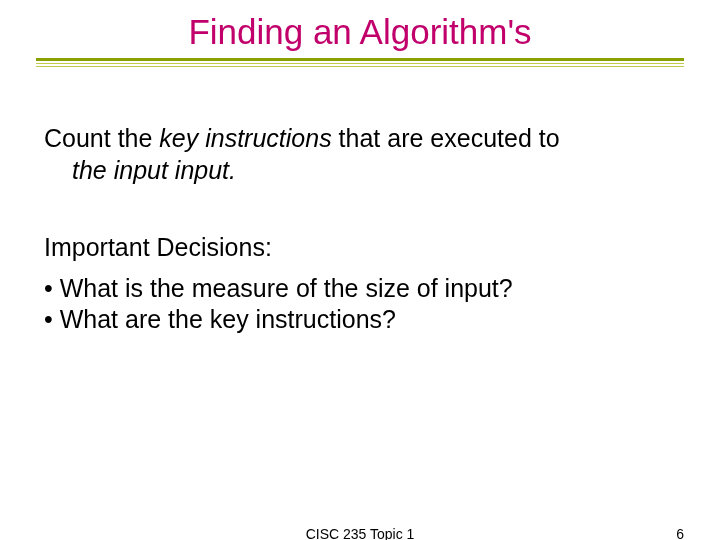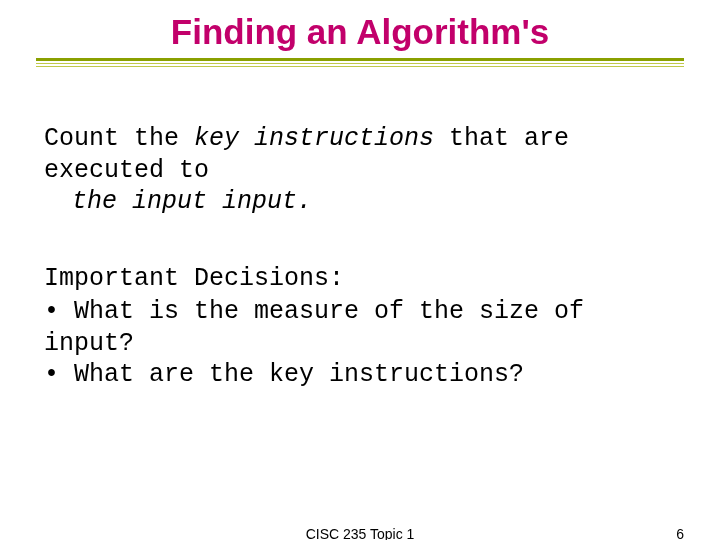--- a/index.html
+++ b/index.html
@@ -1,43 +1,42 @@
 <!DOCTYPE html>
 <html><head>
 <meta charset="utf-8">
 <style>
   * { margin: 0; padding: 0; box-sizing: border-box; }
   html, body { width: 720px; height: 540px; background: #fff; font-family: Arial, Helvetica, sans-serif; }
   .slide { width: 720px; height: 540px; position: relative; padding: 12px 36px 0 36px; }
   .title {
     color: #c2006b;
     font-size: 35px;
-    font-weight: 700;
+    font-weight: 400;
     text-align: center;
     line-height: 1.15;
     margin: 0 auto 6px auto;
     max-width: 560px;
   }
   .rules {
     width: 100%;
     margin-bottom: 56px;
   }
   .rule-thick { height: 3px; background: #8aa000; }
   .rule-thin  { height: 1px; background: #c0c94a; margin-top: 2px; }
   .body {
     color: #000;
     font-size: 25px;
     line-height: 1.25;
     padding: 0 8px;
-    font-family: Liberation Mono, monospace;
   }
   .para1 { margin-bottom: 46px; }
   .indent { padding-left: 28px; display: block; }
   .italic { font-style: italic; }
-  .bullets { margin-top: 2px; }
+  .bullets { margin-top: 10px; }
   .bullet-line { display: block; }
   .footer {
     position: absolute;
     bottom: 14px;
     left: 0;
     width: 100%;
     font-size: 14px;
     color: #000;
   }
   .footer-center { position: absolute; left: 0; width: 100%; text-align: center; }

